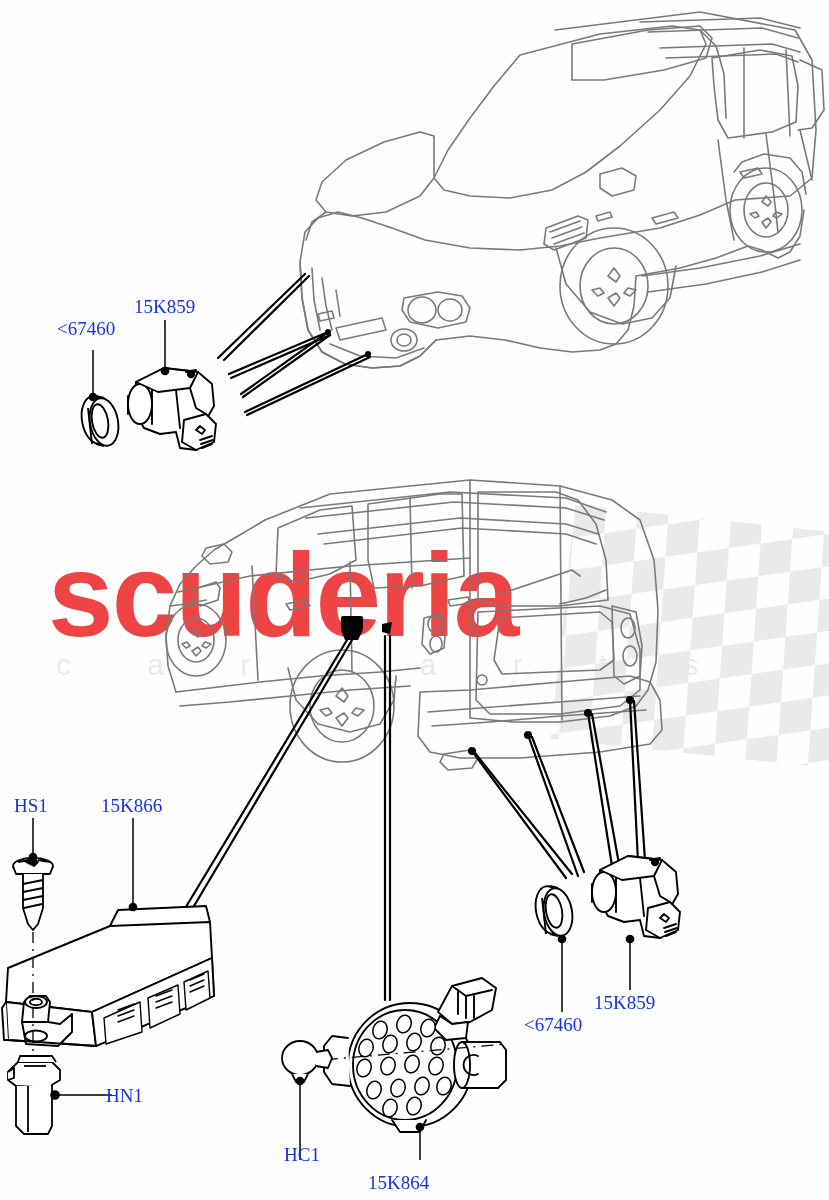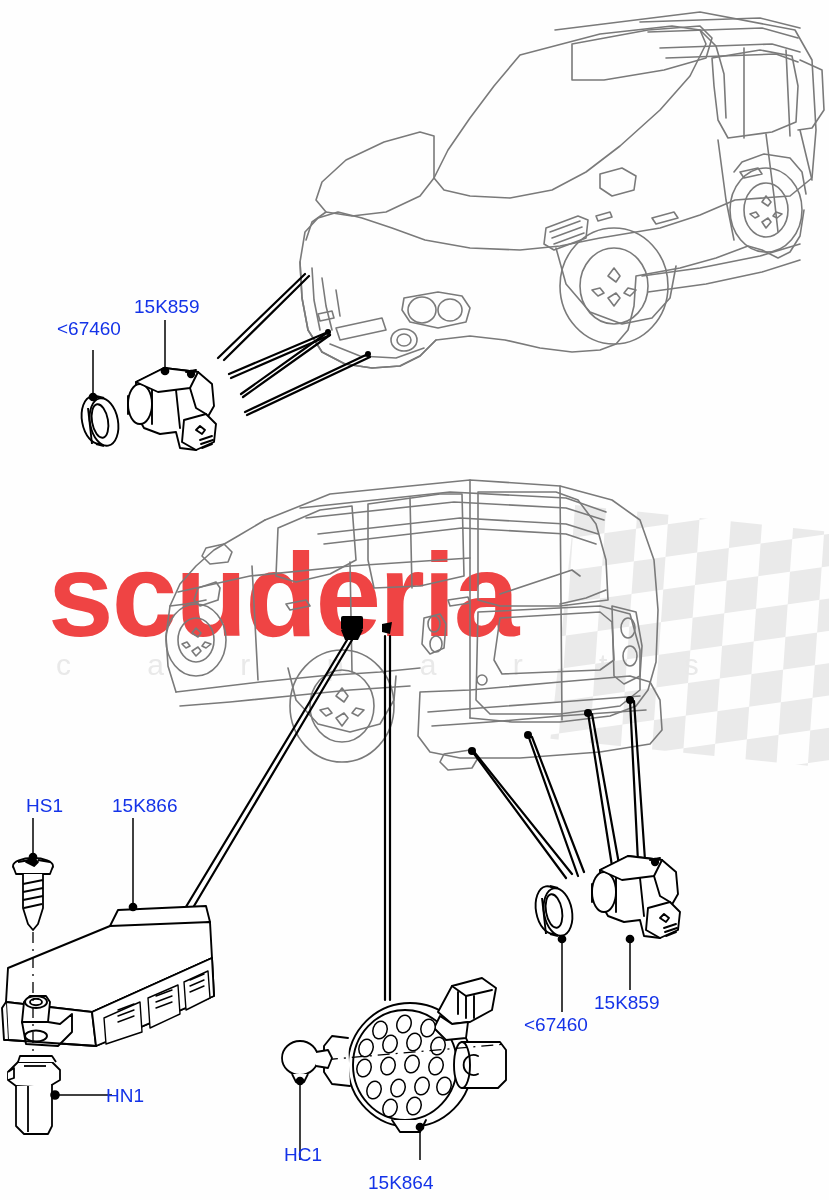--- a/index.html
+++ b/index.html
@@ -39,20 +39,21 @@
   }
 
   
   .lbl{
     position:absolute;
     color:#1433e8;
     font-size:19px;
     font-weight:normal;
     white-space:nowrap;
     letter-spacing:0px;
+    font-family:Liberation Serif, serif;
   }
 </style>
 </head>
 <body>
 
 <div id="page">
 
   <div class="layer wm-layer">
     <svg width="829" height="1200" viewBox="0 0 829 1200">
       <defs>
@@ -466,22 +467,22 @@
     <g stroke="#000000" stroke-width="1.5" fill="#000000">
       <path d="M300,1160 L300,1082"></path>
       <circle cx="300" cy="1081" r="3.6"></circle>
     </g>
 
   </svg>
 
   <div class="layer label-layer">
     <div class="lbl" style="left:57px;  top:318px;">&lt;67460</div>
     <div class="lbl" style="left:134px; top:296px;">15K859</div>
-    <div class="lbl" style="left:26px;  top:795px;">HS1</div>
-    <div class="lbl" style="left:112px;  top:795px;">15K866</div>
+    <div class="lbl" style="left:14px;  top:795px;">HS1</div>
+    <div class="lbl" style="left:101px;  top:795px;">15K866</div>
     <div class="lbl" style="left:106px; top:1085px;">HN1</div>
     <div class="lbl" style="left:284px; top:1144px;">HC1</div>
     <div class="lbl" style="left:368px; top:1172px;">15K864</div>
     <div class="lbl" style="left:524px; top:1014px;">&lt;67460</div>
     <div class="lbl" style="left:594px; top:992px;">15K859</div>
   </div>
 
 </div>
 
 </body></html>

